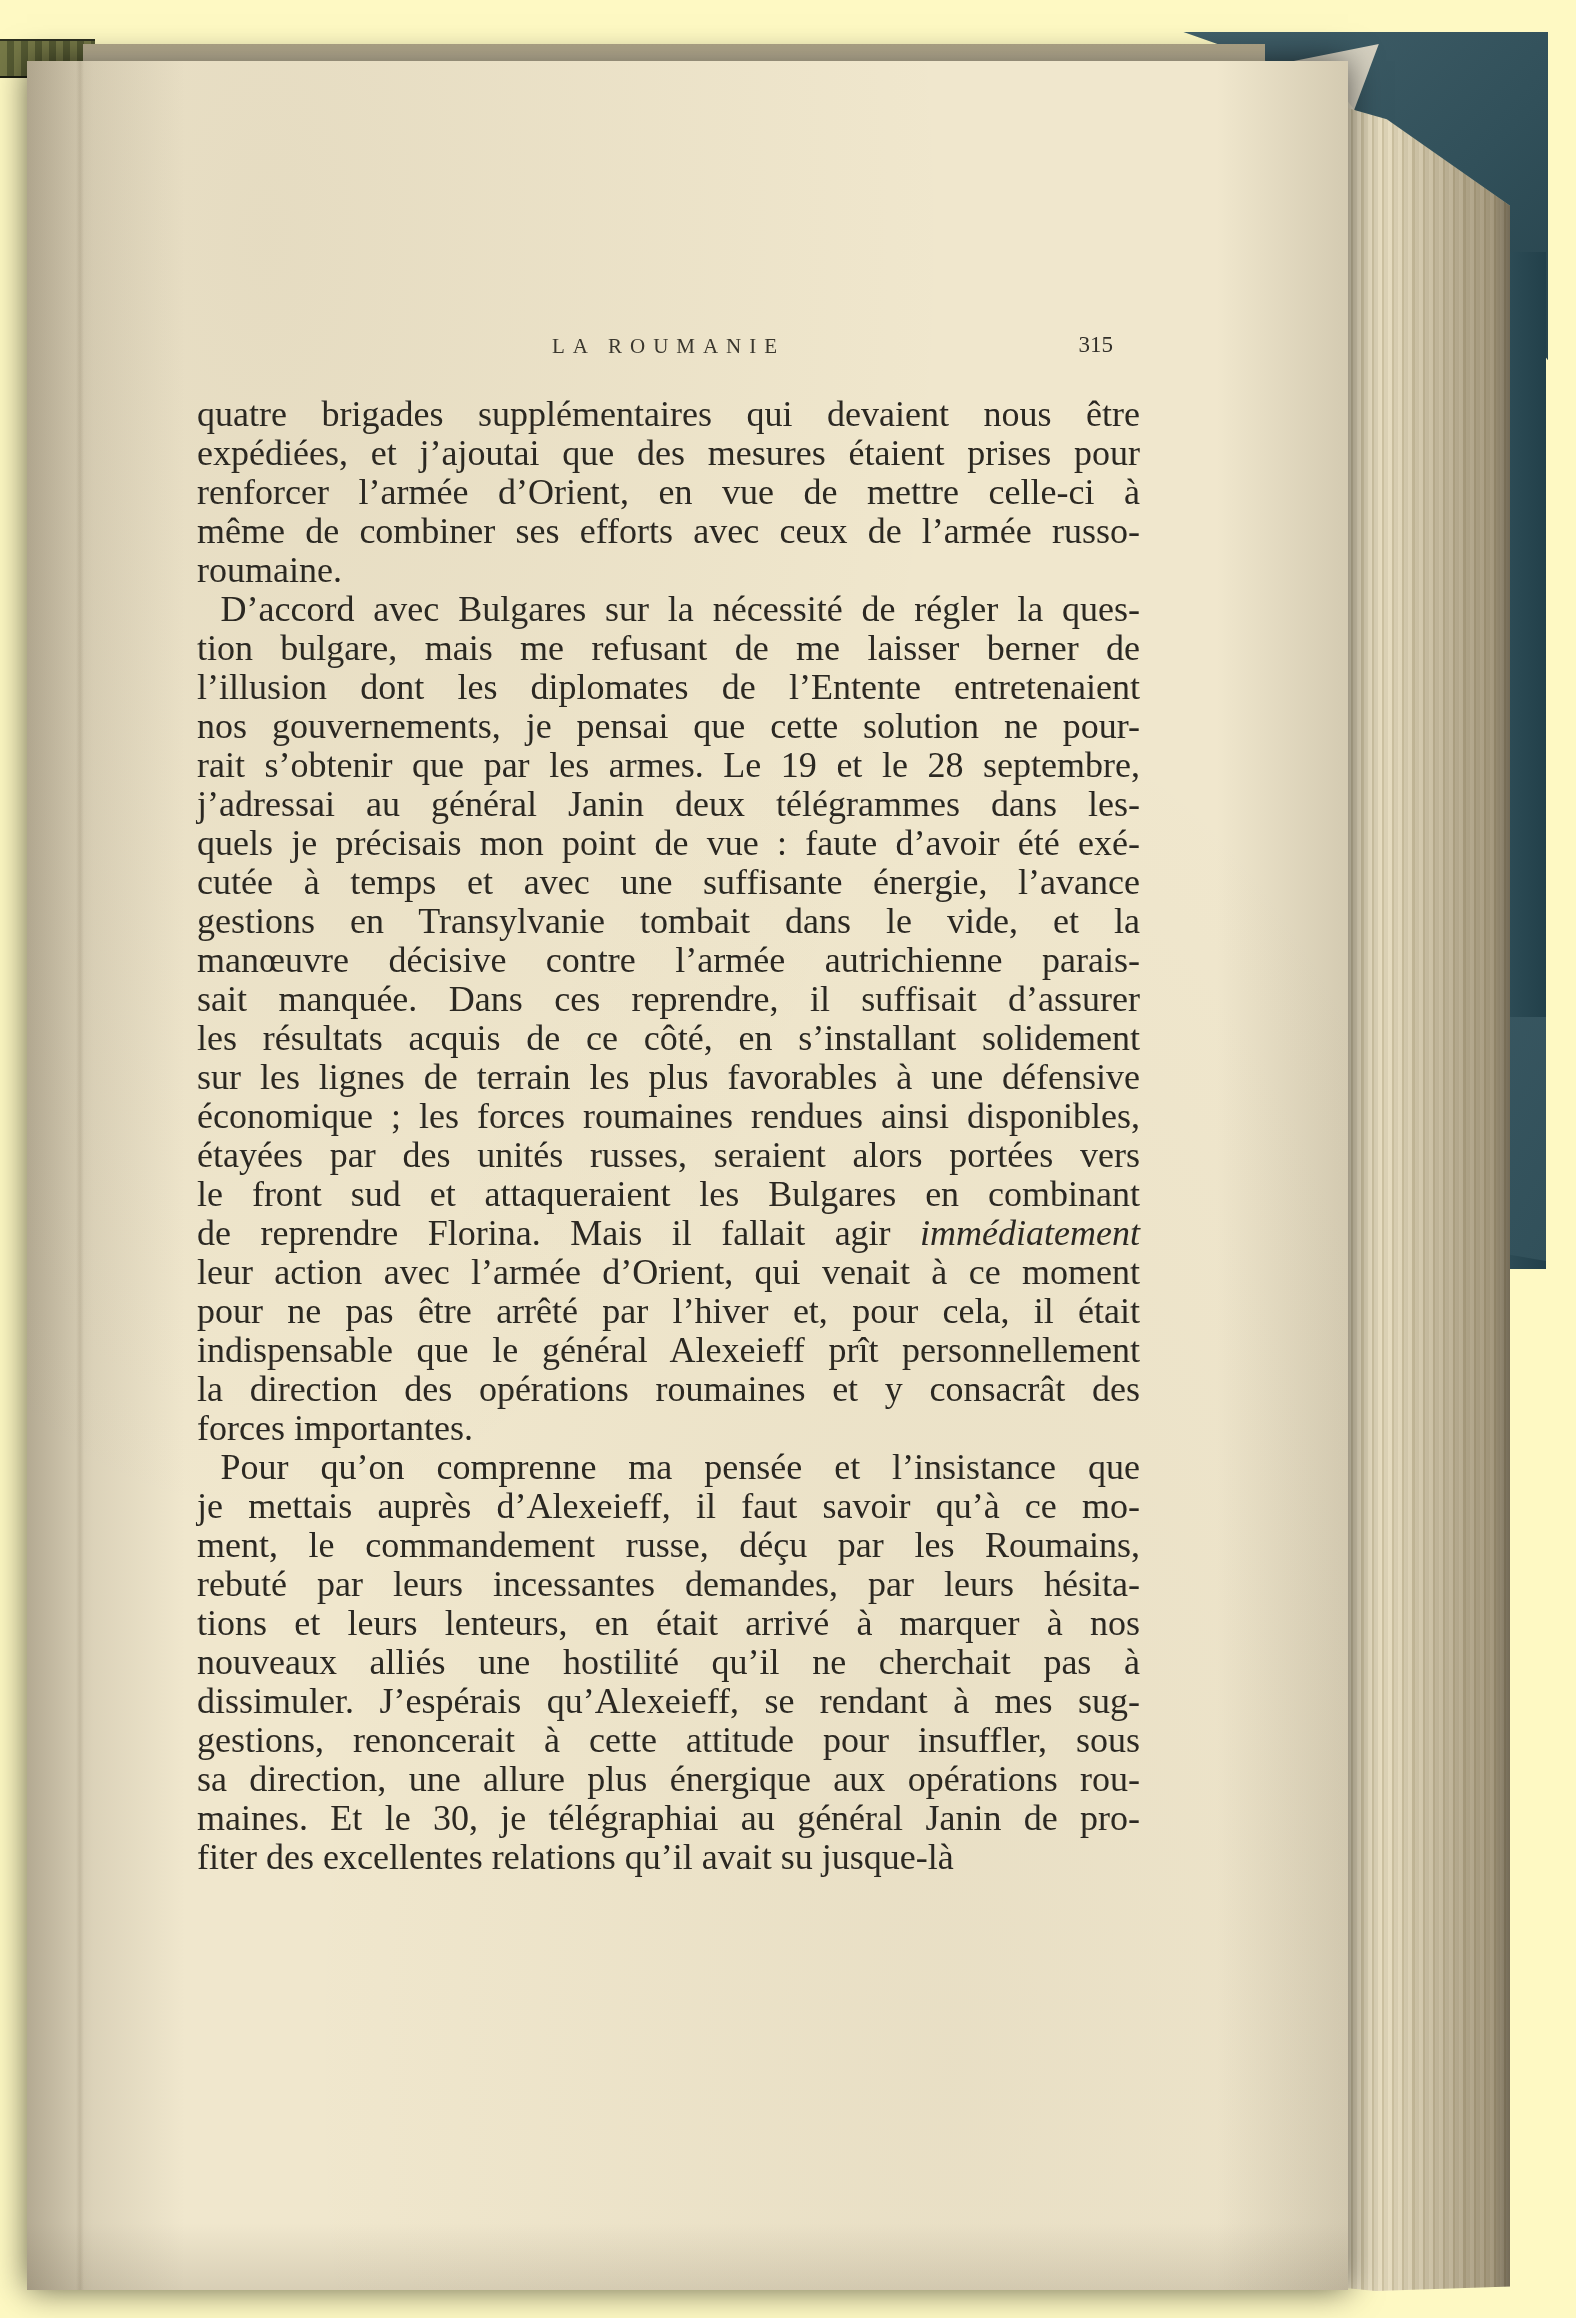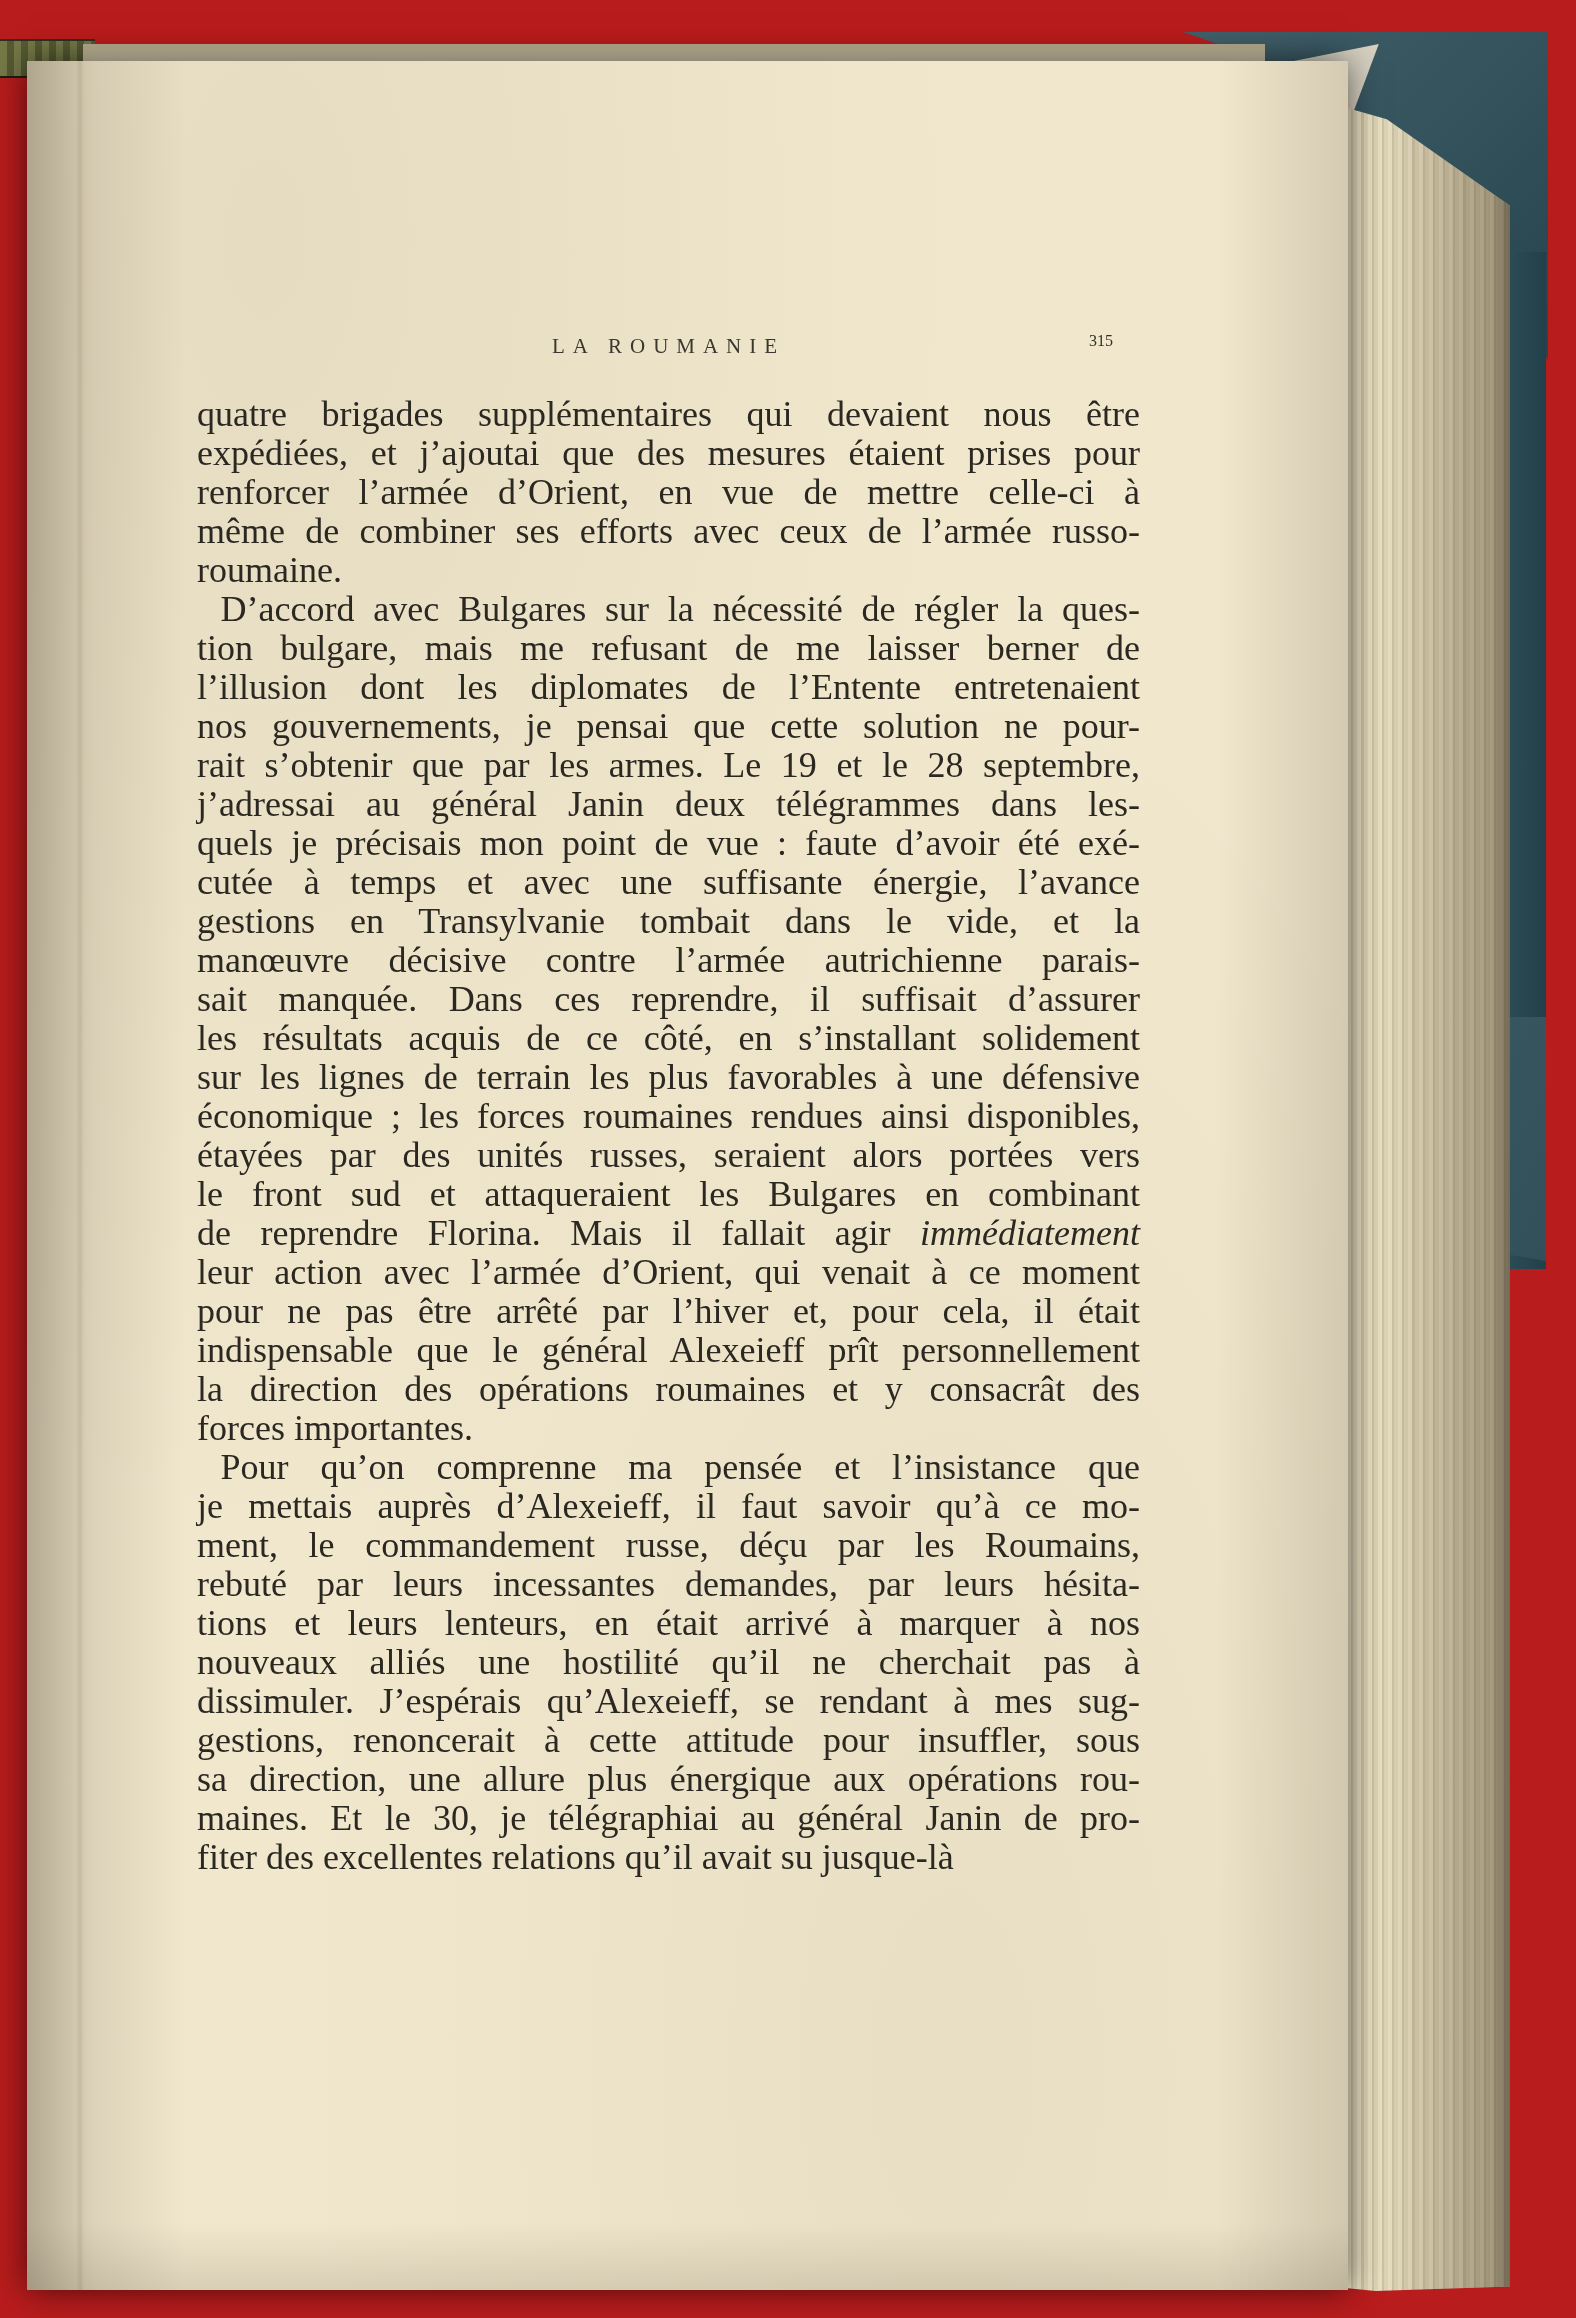--- a/index.html
+++ b/index.html
@@ -1,16 +1,16 @@
 <!DOCTYPE html>
 <html style="--paper: #f0e7cd; --ink: #2b2822; --cover: #31505a; --cover-light: #42606a;font-size:12.6px"><head>
 <meta charset="utf-8">
 <style>
   html,body{margin:0;padding:0;background:#060606;}
-  .scene{position:relative;width:1576px;height:2319px;background:#b91c1c;overflow:hidden;
+  .scene{position:relative;width:1576px;height:2319px;background:#fef9c3;overflow:hidden;
          font-family:"Liberation Serif","DejaVu Serif",serif;}
 
   
   .headband{position:absolute;left:0;top:39px;width:95px;height:35px;
     background:repeating-linear-gradient(90deg,#767947 0 7px,#565b33 7px 14px);
     border-top:2.4px solid #2d3020;border-bottom:2.4px solid #1c1e12;}
 
   
   .cover-top{position:absolute;left:1182px;top:31.5px;width:366px;height:339px;
     background:linear-gradient(135deg,var(--cover-light,#42606a),var(--cover,#31505a) 60%,#27434c);
@@ -48,21 +48,21 @@
     box-shadow:0 0 31.5px rgba(0,0,0,.6);}
   
   .page::before{content:"";position:absolute;left:49px;top:0;width:7.9px;height:100%;
     background:linear-gradient(90deg,transparent,rgba(60,45,20,.10),transparent);}
 
   .text-area{position:absolute;left:170px;top:273px;width:943px;color:var(--ink,#2b2822);}
 
   .running-header{position:relative;height:33px;}
   .running-title{position:absolute;left:50%;transform:translateX(-50%);
     font-size:21px;letter-spacing:.38em;color:#3a372e;white-space:nowrap;}
-  .page-number{position:absolute;right:27px;top:-1.6px;font-size:16px;color:#33302a;}
+  .page-number{position:absolute;right:27px;top:-1.6px;font-size:23px;color:#33302a;}
 
   .text-body{margin-top:28px;font-size:36px;line-height:39px;}
   .paragraph{margin:0;}
   .indented .line:first-child{text-indent:23.6px;}
   .line{text-align:justify;text-align-last:justify;white-space:normal;}
   .line.last{text-align-last:left;}
   .line i{font-style:italic;}
 </style>
 </head>
 <body>

